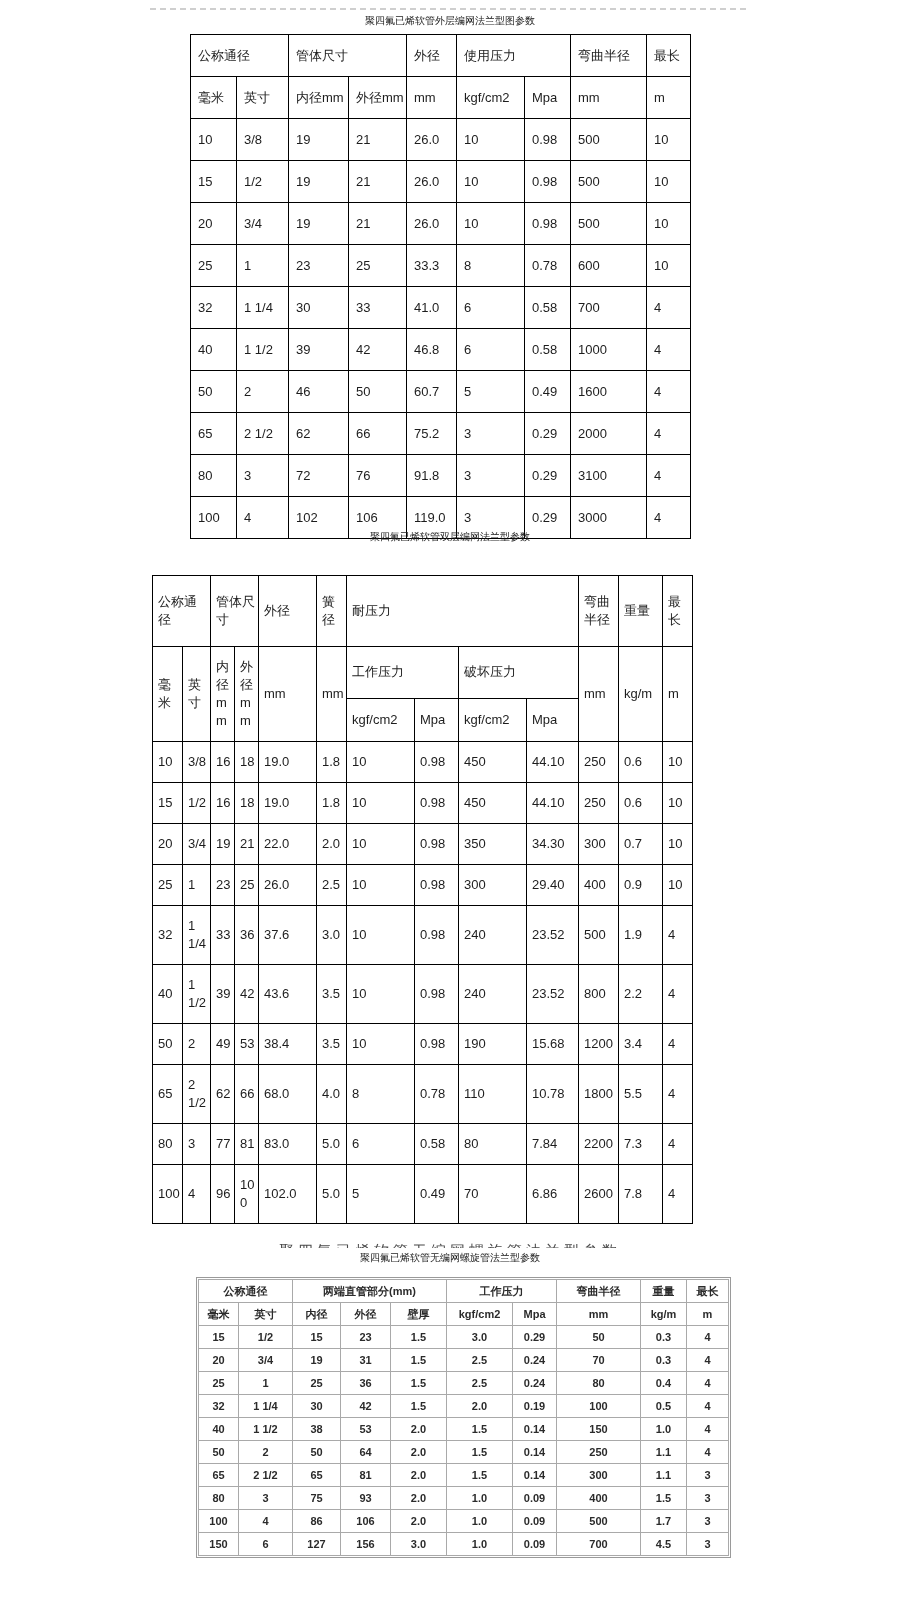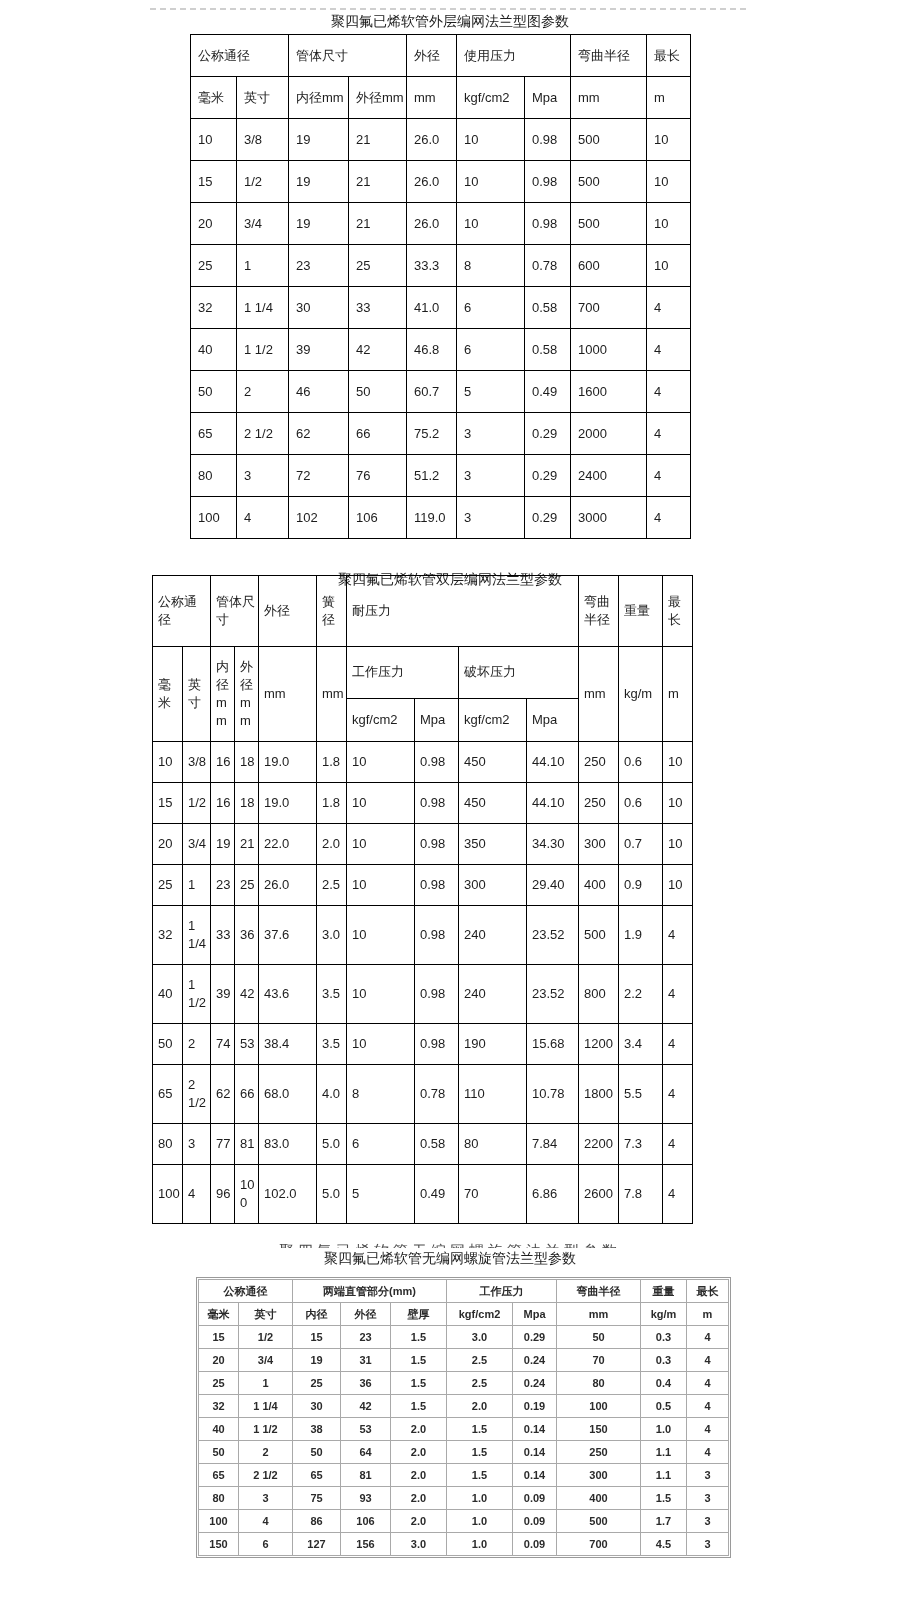--- a/index.html
+++ b/index.html
@@ -11,24 +11,24 @@
     color:#1d1d1d;
     overflow:hidden;
   }
   .top-divider{
     position:absolute;top:8px;left:150px;width:596px;height:0;
     border-top:2px dashed #cfcfcf;
   }
   .tbl-title{
     position:absolute;left:0;right:0;
     text-align:center;
-    font-size:14px;line-height:16px;color:#1d1d1d;
+    font-size:10px;line-height:16px;color:#1d1d1d;
   }
   #title1{top:13px;}
-  #title2{top:571px;}
+  #title2{top:529px;}
   #title3{top:1250px;}
   .clipped-row{
     position:absolute;top:1242px;left:0;right:0;height:6px;
     text-align:center;overflow:hidden;
   }
   .clipped-row span{
     display:inline-block;font-size:15px;line-height:16px;
     letter-spacing:4px;margin-top:-11px;color:#4a4a4a;white-space:nowrap;
   }
   table{border-collapse:collapse;table-layout:fixed;}
@@ -187,24 +187,24 @@
           <td>3</td>
           <td>0.29</td>
           <td>2000</td>
           <td>4</td>
         </tr>
         <tr>
           <td>80</td>
           <td>3</td>
           <td>72</td>
           <td>76</td>
-          <td>51.2</td>
+          <td>91.8</td>
           <td>3</td>
           <td>0.29</td>
-          <td>2400</td>
+          <td>3100</td>
           <td>4</td>
         </tr>
         <tr>
           <td>100</td>
           <td>4</td>
           <td>102</td>
           <td>106</td>
           <td>119.0</td>
           <td>3</td>
           <td>0.29</td>
@@ -350,21 +350,21 @@
           <td>0.98</td>
           <td>240</td>
           <td>23.52</td>
           <td>800</td>
           <td>2.2</td>
           <td>4</td>
         </tr>
         <tr>
           <td>50</td>
           <td>2</td>
-          <td>74</td>
+          <td>49</td>
           <td>53</td>
           <td>38.4</td>
           <td>3.5</td>
           <td>10</td>
           <td>0.98</td>
           <td>190</td>
           <td>15.68</td>
           <td>1200</td>
           <td>3.4</td>
           <td>4</td>

